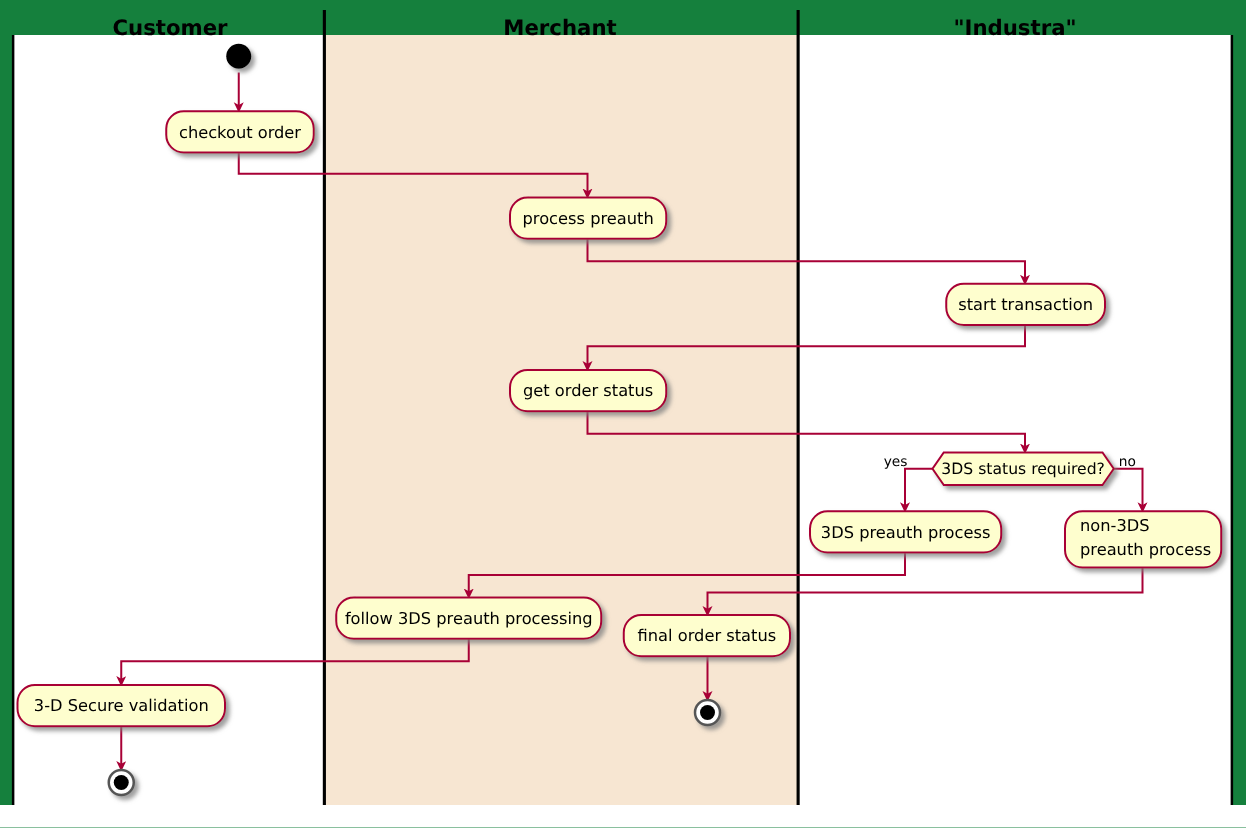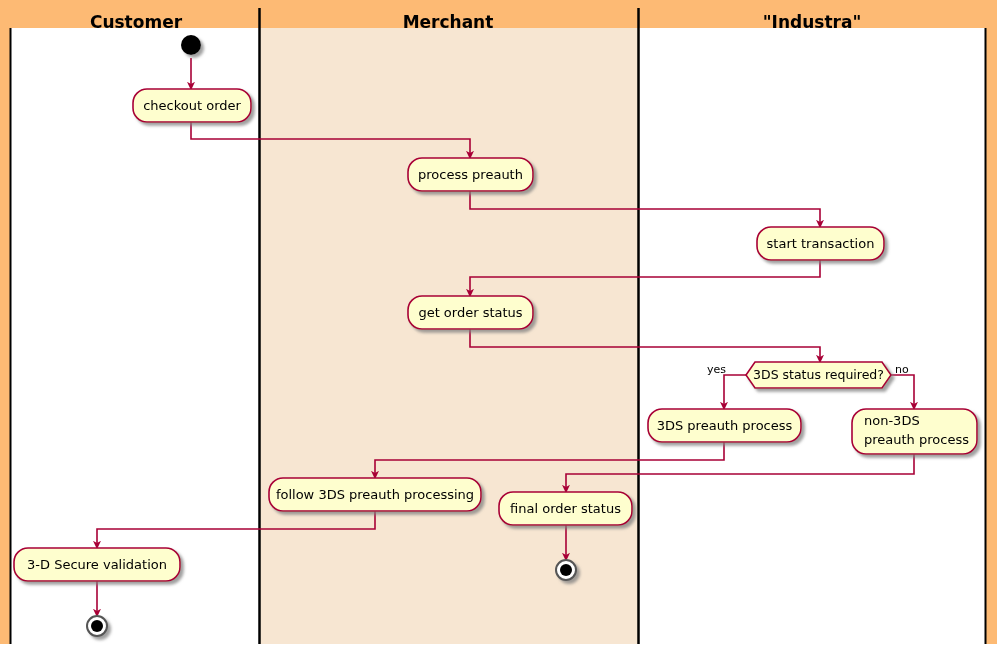--- a/index.html
+++ b/index.html
@@ -4,21 +4,21 @@
 <style>
   html, body {
     margin: 0;
     padding: 0;
     background: #FFFFFF;
   }
   #diagram-root {
     position: relative;
     width: 997px;
     height: 644px;
-    background: #fdba74;
+    background: #15803d;
     font-family: "DejaVu Sans", sans-serif;
     overflow: hidden;
   }
   svg { display: block; }
   .lane-title {
     font-family: "DejaVu Sans", sans-serif;
     font-size: 17px;
     font-weight: bold;
     fill: #000000;
     text-anchor: middle;

